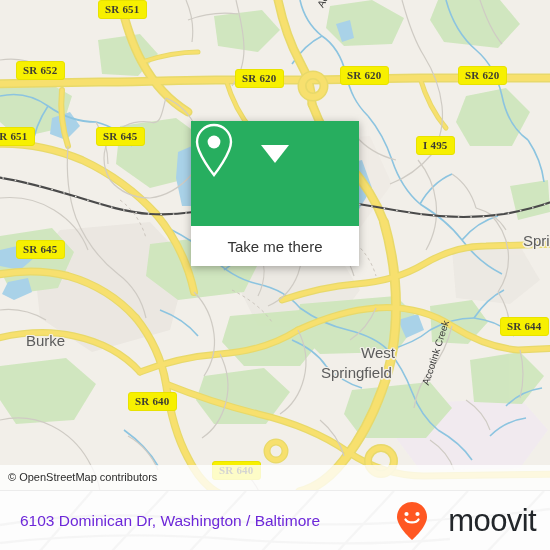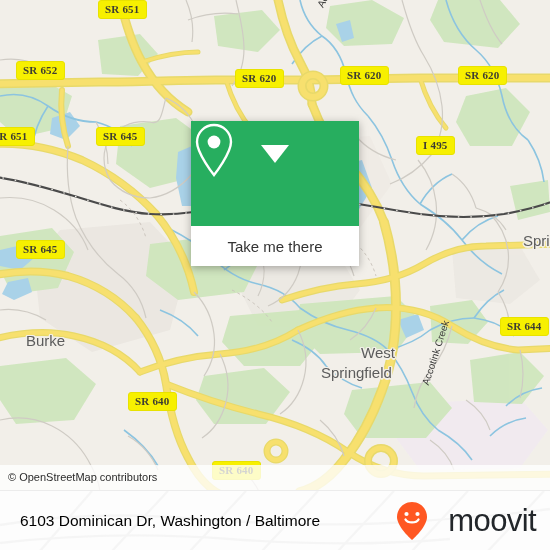--- a/index.html
+++ b/index.html
@@ -113,21 +113,21 @@
     border-top: 1px solid #ececec;
     display: flex;
     align-items: center;
     overflow: hidden;
   }
   #footer-deco { position: absolute; left: 0; top: 0; opacity: .55; }
   #footer-title {
     position: relative;
     margin-left: 20px;
     font-size: 15.5px;
-    color: #000000;
+    color: #6d28d9;
     white-space: nowrap;
     z-index: 2;
   }
   #brand {
     position: absolute;
     right: 14px; top: 50%;
     transform: translateY(-50%);
     display: flex;
     align-items: center;
     z-index: 2;

